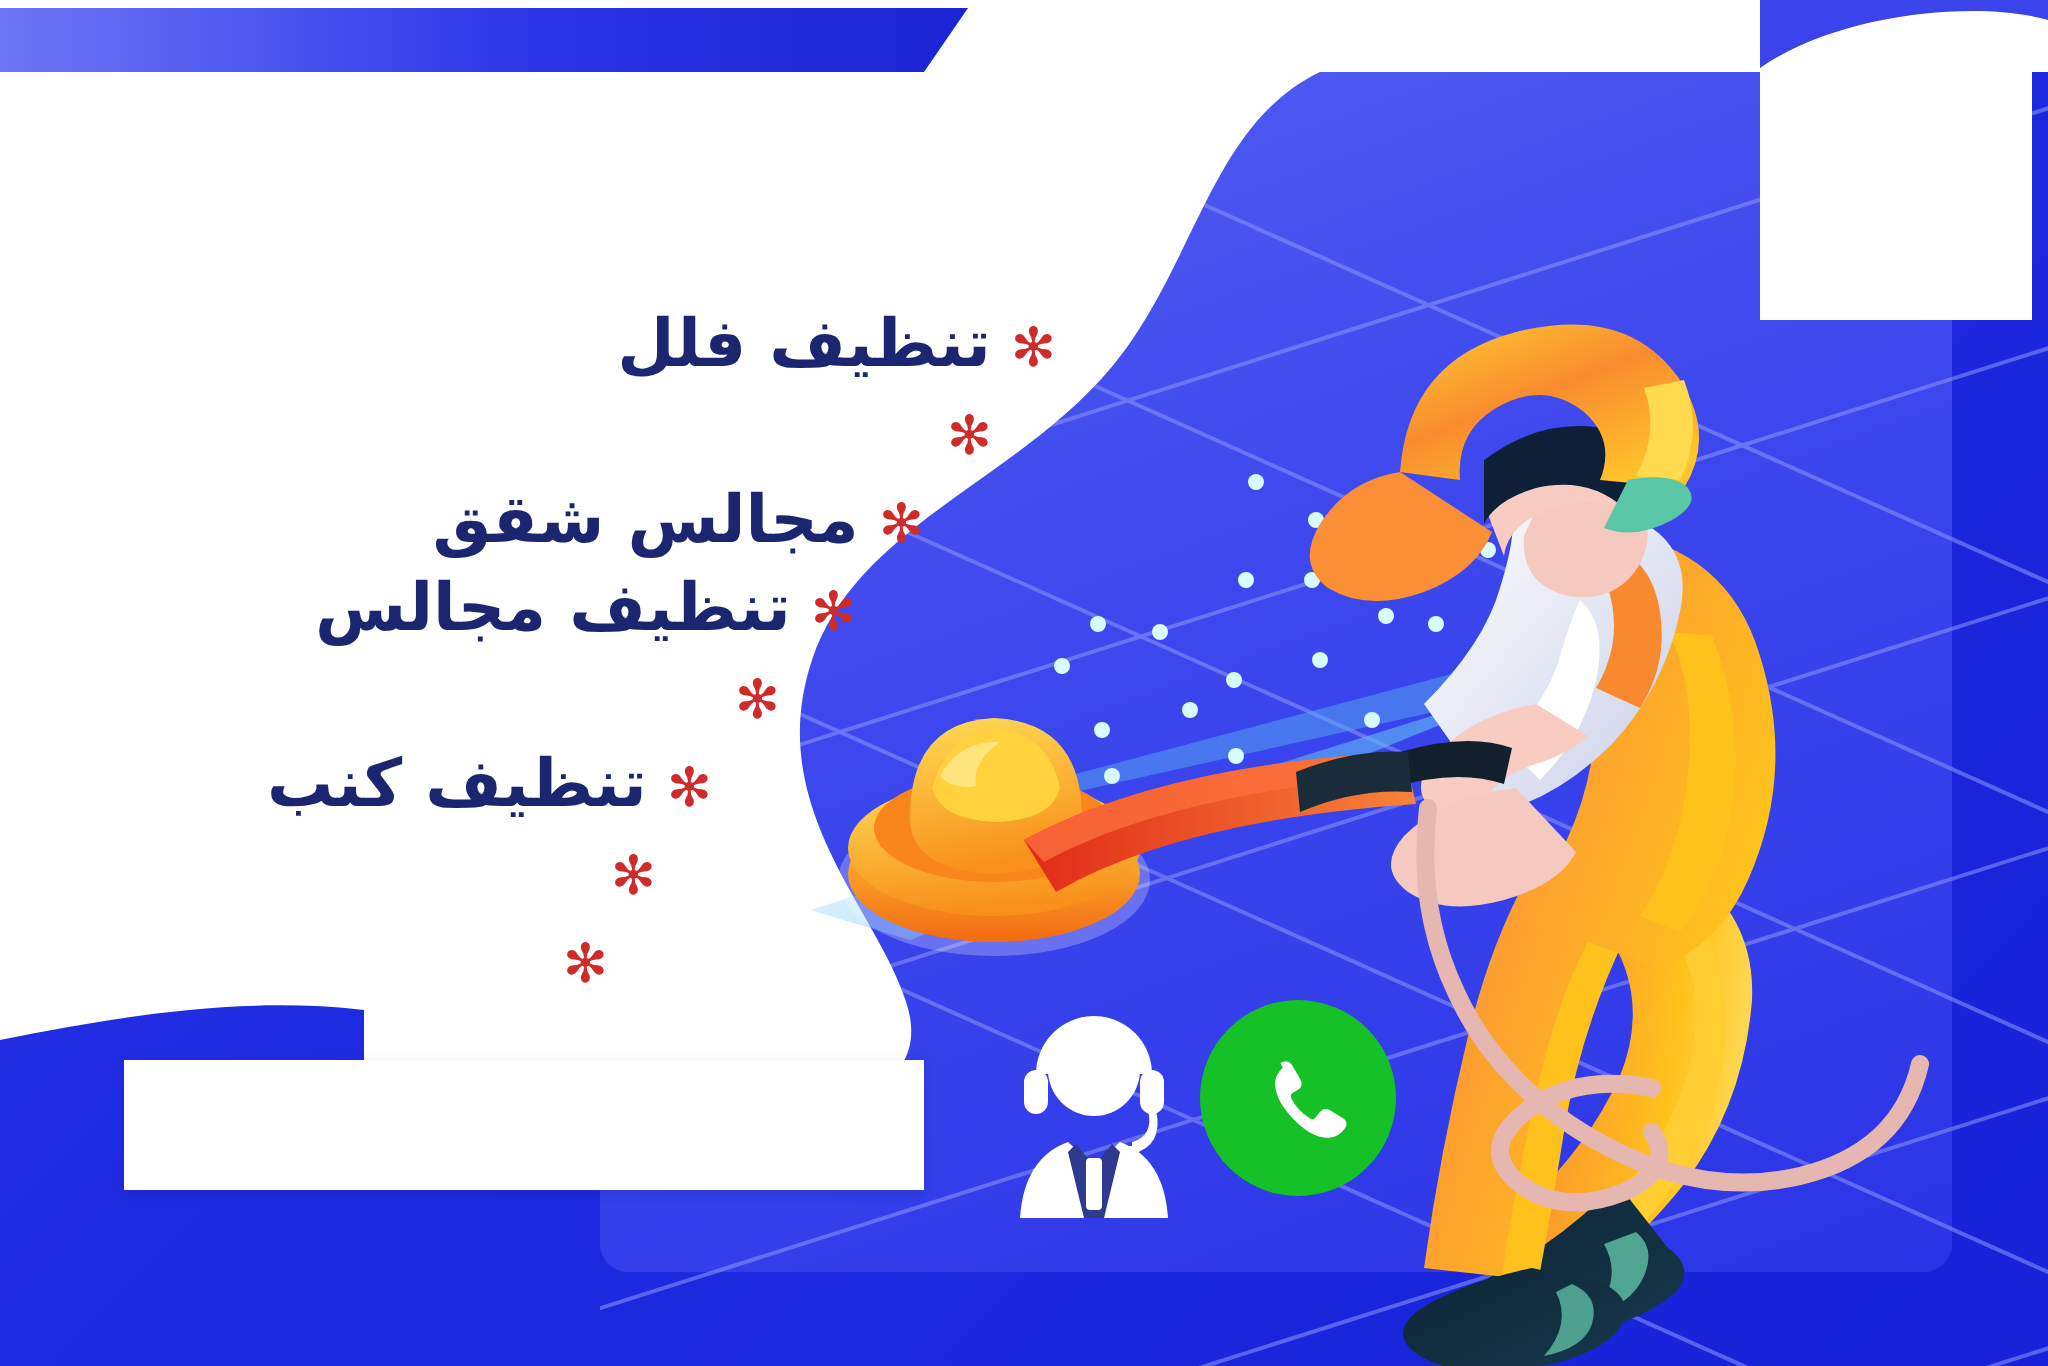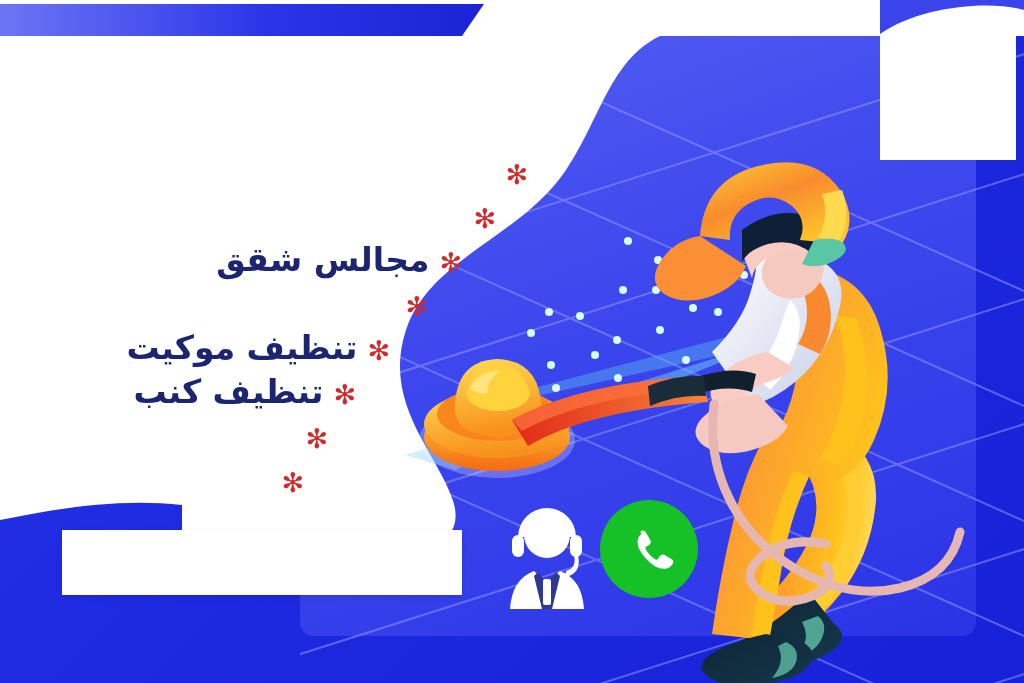--- a/index.html
+++ b/index.html
@@ -286,34 +286,35 @@
         <stop offset="1" stop-color="#1a24d4"></stop>
       </linearGradient>
     </defs>
     <path d="M0 4 H484 L462 36 H0 Z" fill="url(#gBan)"></path>
     <path d="M880 34 C920 6 990 0 1024 10 V0 H880 Z" fill="#3a44ea"></path>
   </svg>
 
   <div class="service-list">
     <div class="service-row r0">
       <span class="service-star">✻</span>
+      <span class="service-label">تنظيف فلل</span>
     </div>
     <div class="service-row r1">
       <span class="service-star">✻</span>
     </div>
     <div class="service-row r2">
       <span class="service-star">✻</span>
       <span class="service-label">مجالس شقق</span>
     </div>
     <div class="service-row r3">
       <span class="service-star">✻</span>
+      <span class="service-label">تنظيف مجالس</span>
     </div>
     <div class="service-row r4">
       <span class="service-star">✻</span>
-      <span class="service-label">تنظيف موكيت</span>
     </div>
     <div class="service-row r5">
       <span class="service-star">✻</span>
       <span class="service-label">تنظيف كنب</span>
     </div>
     <div class="service-row r6">
       <span class="service-star">✻</span>
     </div>
     <div class="service-row r7">
       <span class="service-star">✻</span>

